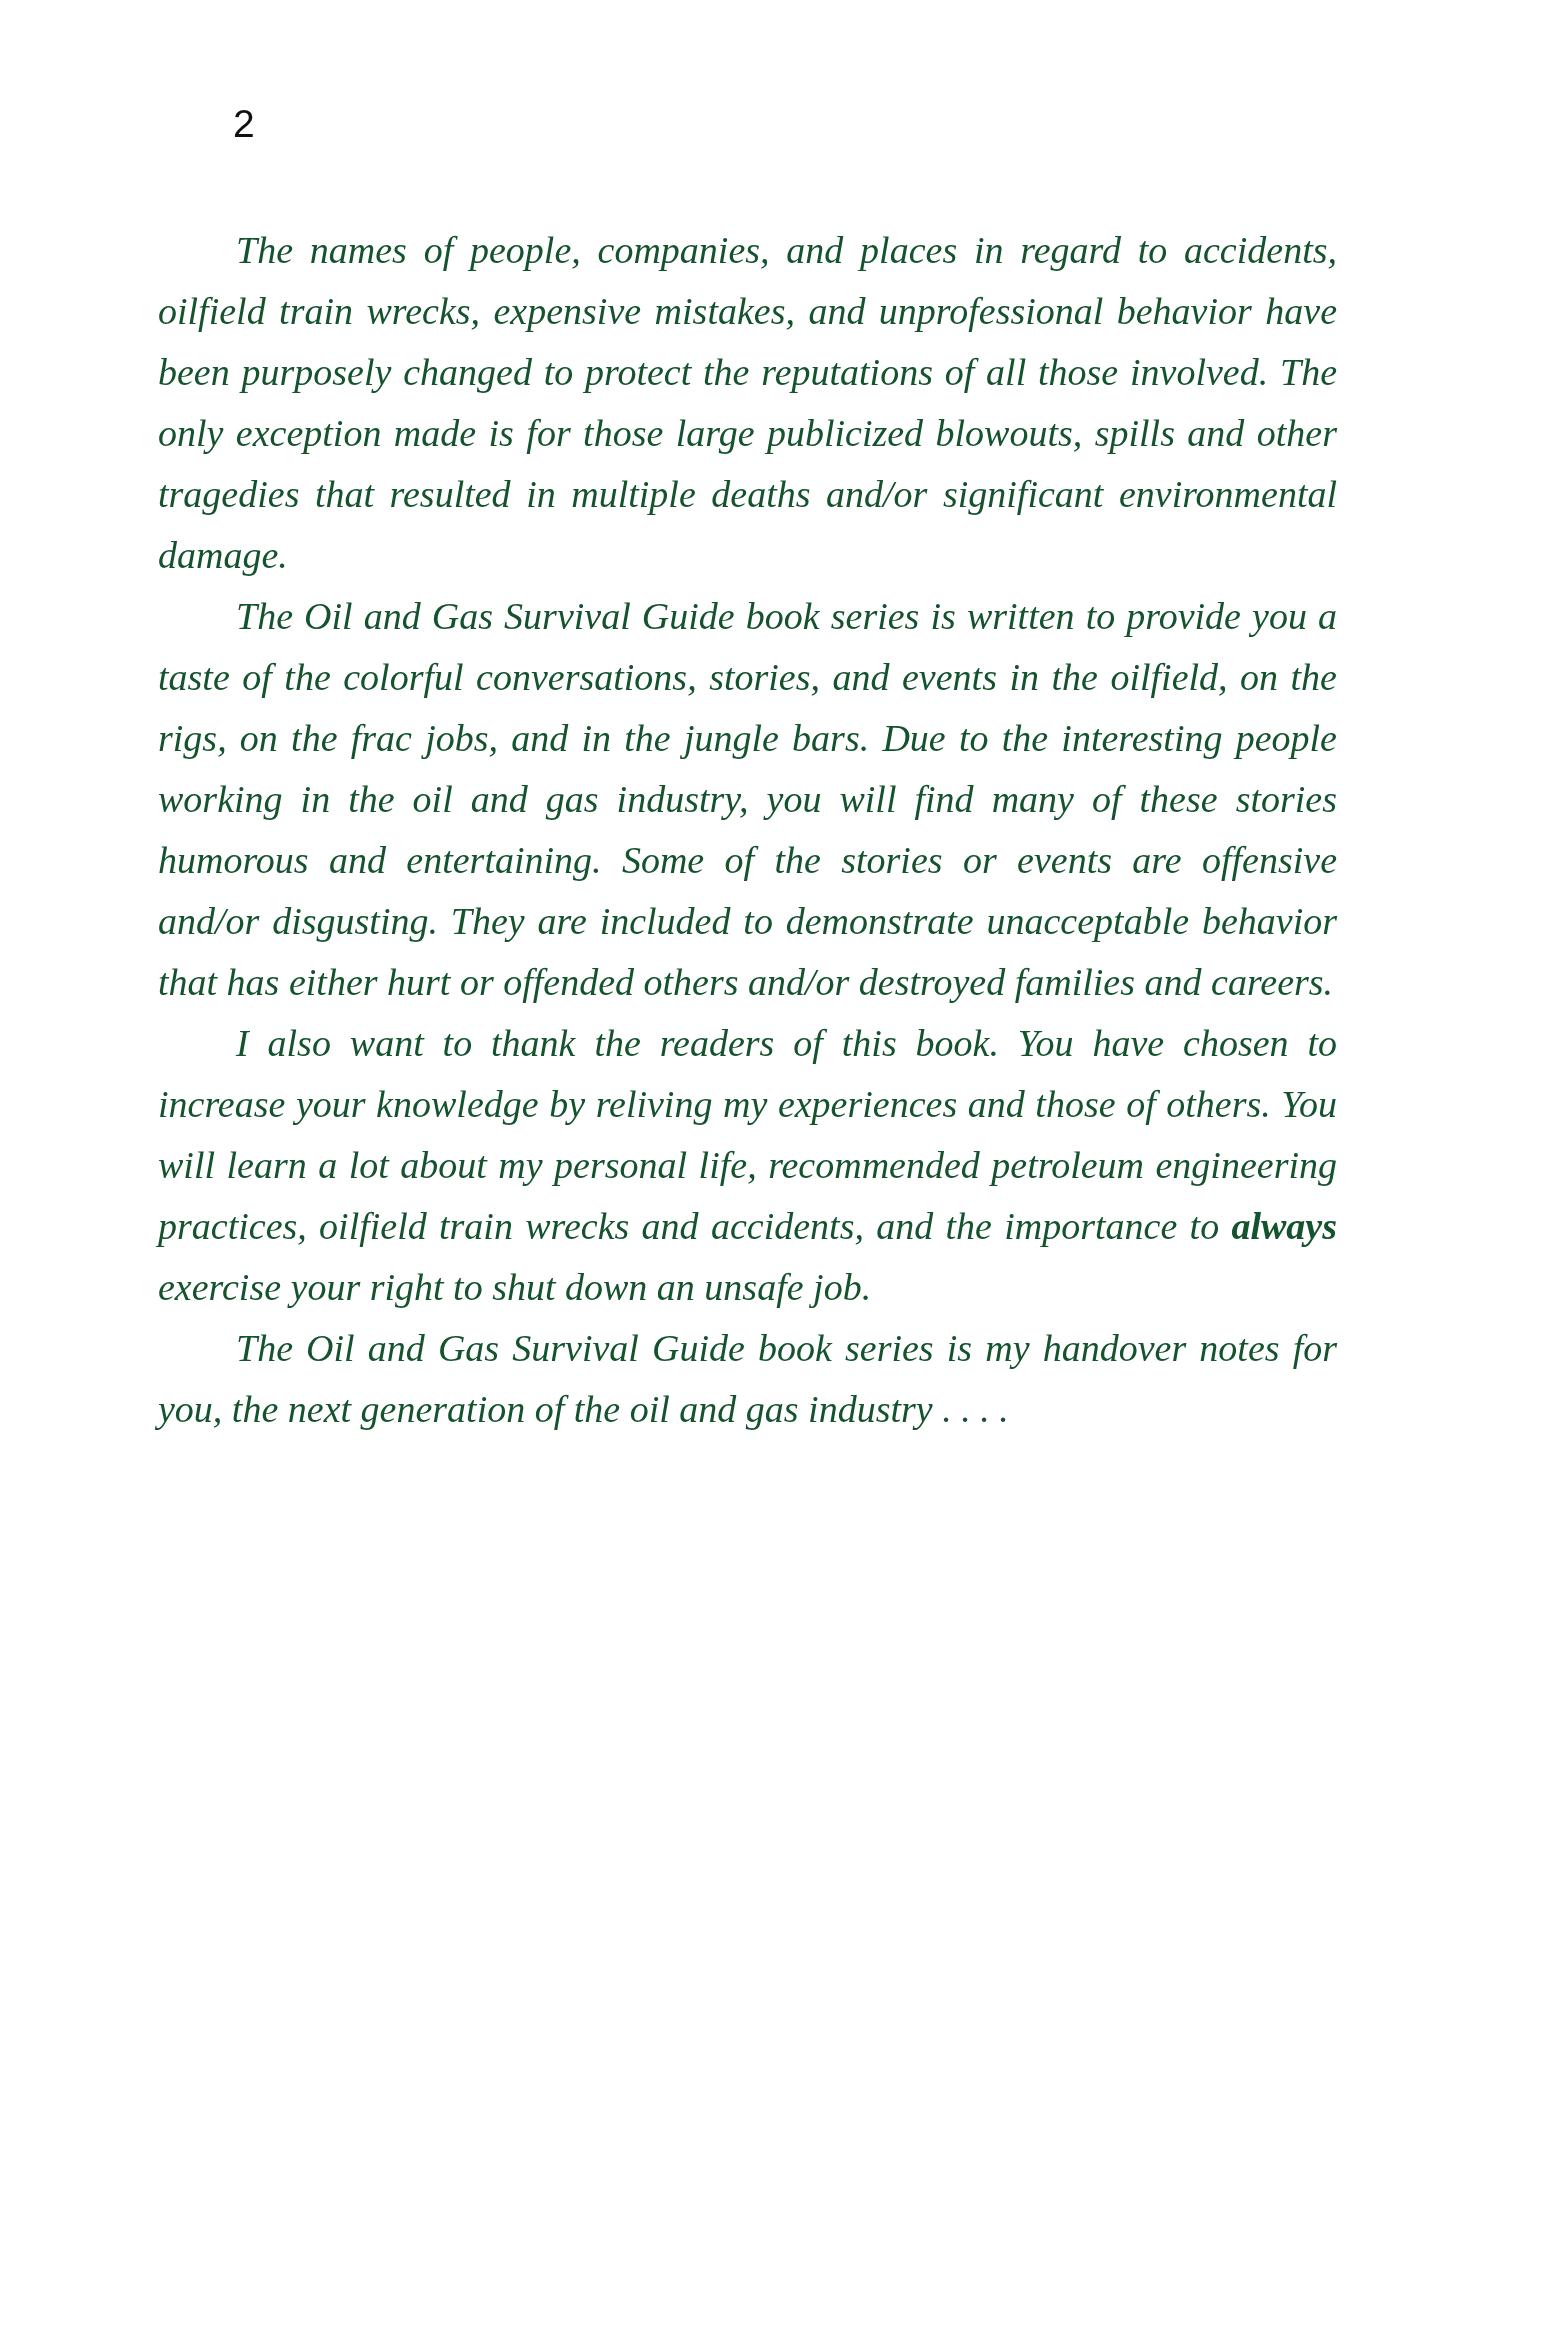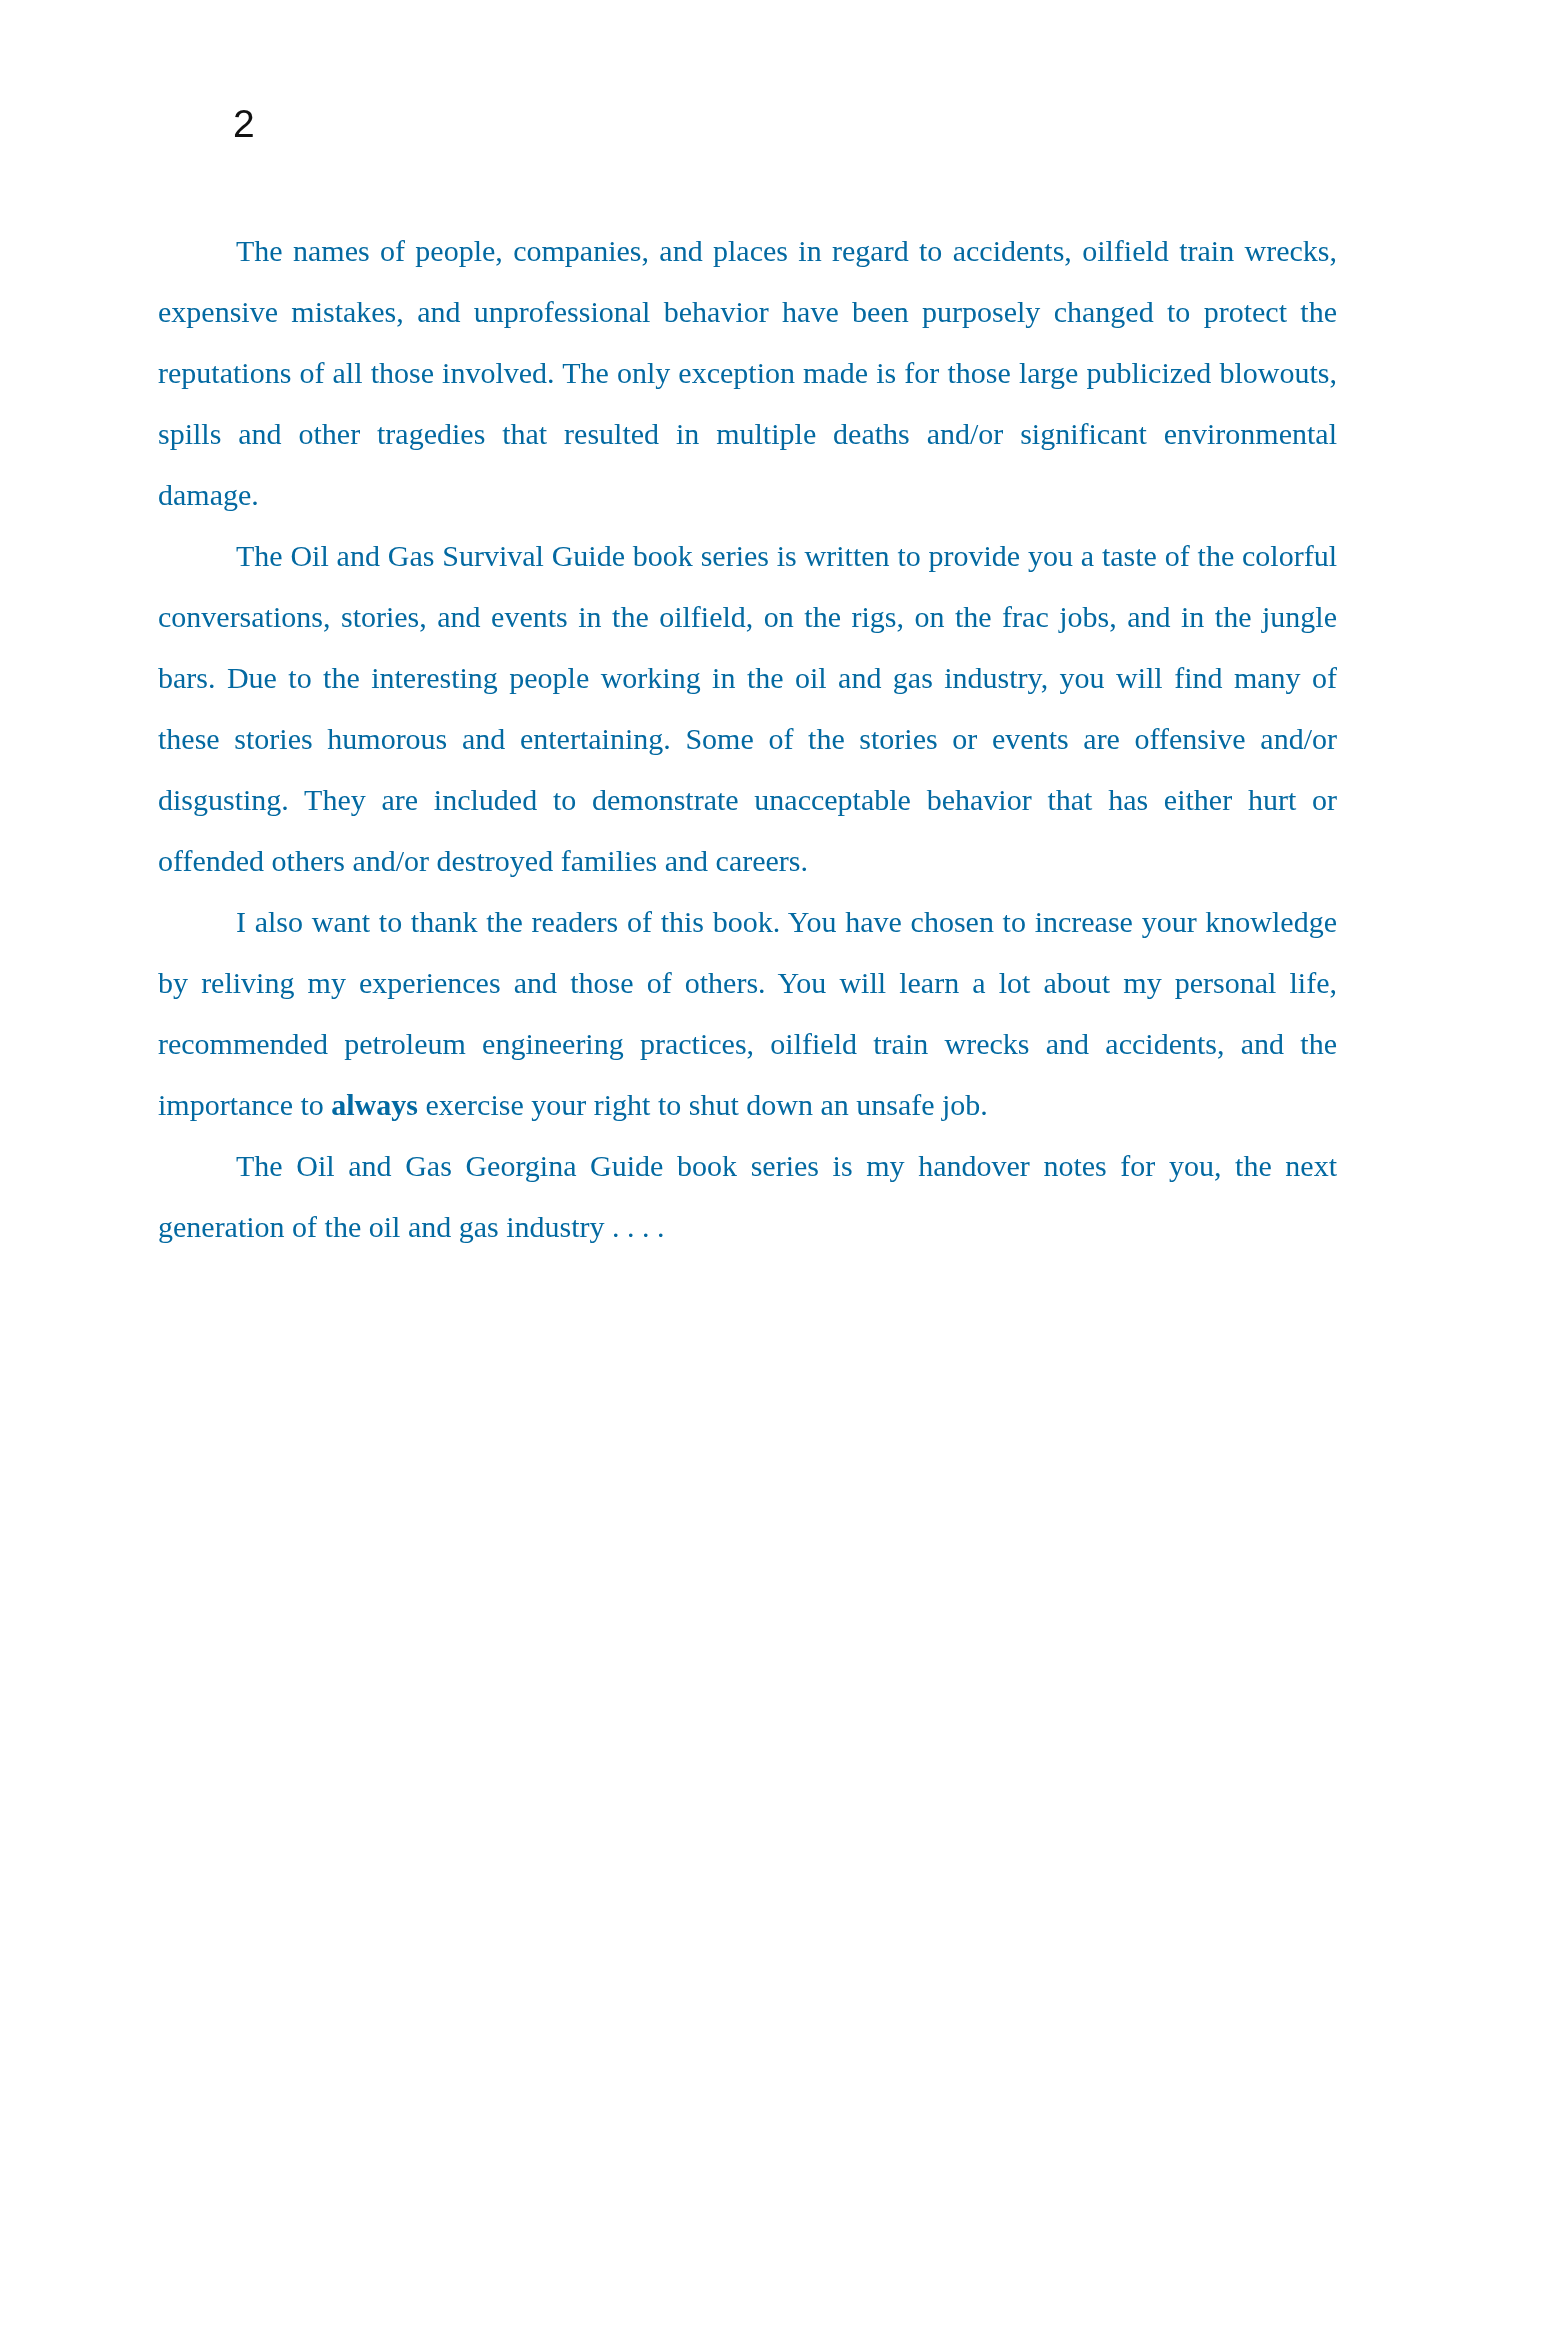--- a/index.html
+++ b/index.html
@@ -22,39 +22,40 @@
     font-size: 39px;
     line-height: 42px;
     color: #111111;
   }
   .body-text {
     position: absolute;
     left: 158px;
     top: 220px;
     width: 1179px;
     font-family: "Liberation Serif", "DejaVu Serif", serif;
-    font-size: 30px;
+    font-size: 38px;
     line-height: 61px;
-    color: #0369a1;
+    color: #14532d;
+    font-style: italic;
   }
   .body-text p {
     margin: 0;
     padding: 0;
     text-align: justify;
     text-indent: 78px;
   }
   .body-text .run-bold {
     font-weight: bold;
   }
 </style>
 </head>
 <body>
 
 <div class="page">
   <div class="page-number">2</div>
   <main class="body-text" id="body-text">
       <p><span>The names of people, companies, and places in regard to accidents, oilfield train wrecks, expensive mistakes, and unprofessional behavior have been purposely changed to protect the reputations of all those involved. The only exception made is for those large publicized blowouts, spills and other tragedies that resulted in multiple deaths and/or significant environmental damage.</span></p>
       <p><span>The Oil and Gas Survival Guide book series is written to provide you a taste of the colorful conversations, stories, and events in the oilfield, on the rigs, on the frac jobs, and in the jungle bars. Due to the interesting people working in the oil and gas industry, you will find many of these stories humorous and entertaining. Some of the stories or events are offensive and/or disgusting. They are included to demonstrate unacceptable behavior that has either hurt or offended others and/or destroyed families and careers.</span></p>
       <p><span>I also want to thank the readers of this book. You have chosen to increase your knowledge by reliving my experiences and those of others. You will learn a lot about my personal life, recommended petroleum engineering practices, oilfield train wrecks and accidents, and the importance to </span><span class="run-bold">always</span><span> exercise your right to shut down an unsafe job.</span></p>
-      <p><span>The Oil and Gas Georgina Guide book series is my handover notes for you, the next generation of the oil and gas industry . . . .</span></p>
+      <p><span>The Oil and Gas Survival Guide book series is my handover notes for you, the next generation of the oil and gas industry . . . .</span></p>
     </main>
 </div>
 
 
 </body></html>

